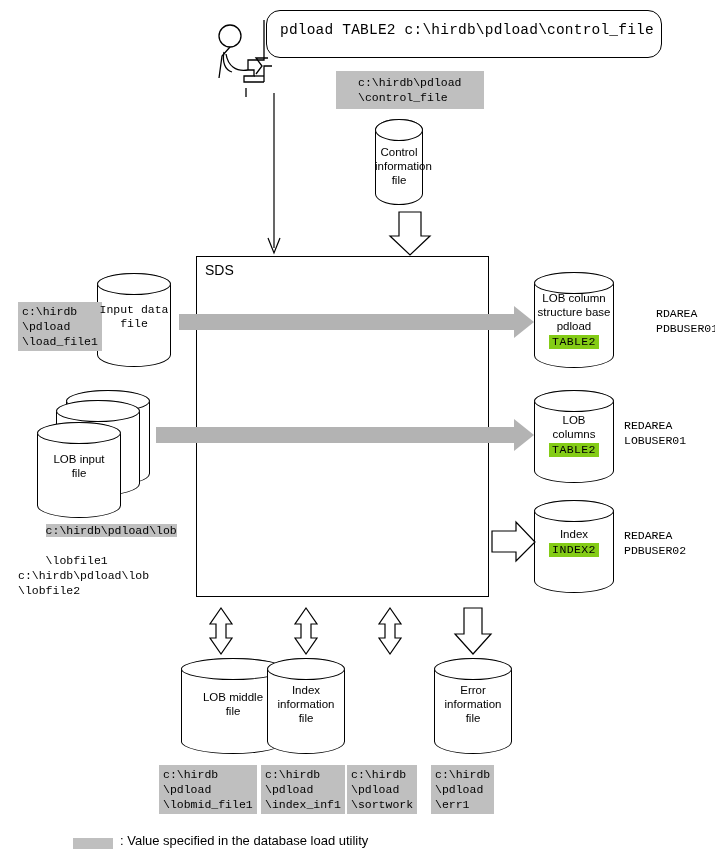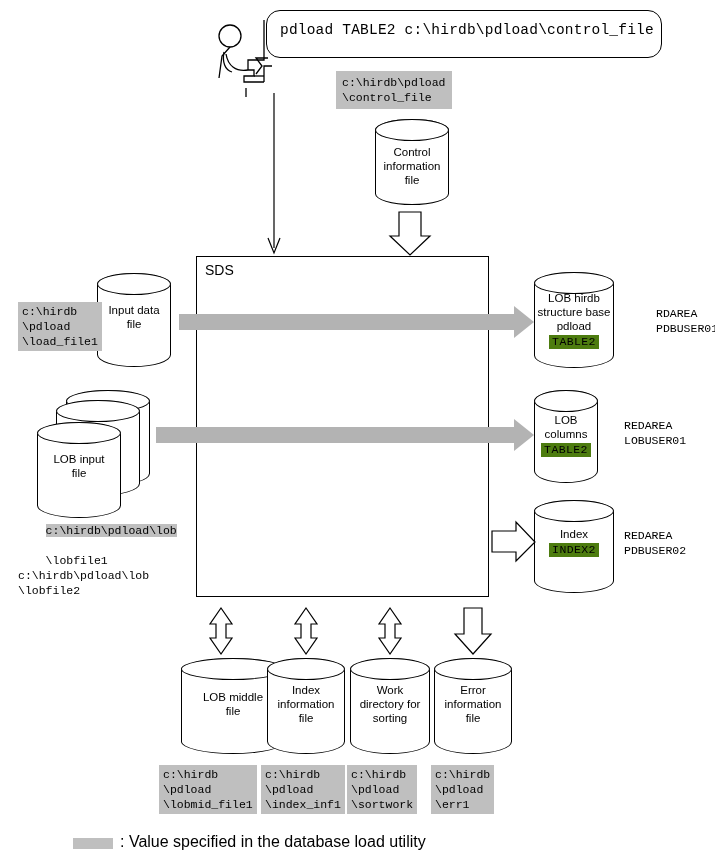--- a/index.html
+++ b/index.html
@@ -47,21 +47,21 @@
     border:1.3px solid #000;border-radius:50%;
     background:#fff;box-sizing:border-box;
   }
   .cyl .label{
     position:absolute;left:0;right:0;
     text-align:center;font-size:11.5px;line-height:14px;
     font-family:"Liberation Sans", sans-serif;
     z-index:3;
   }
   .cyl .tag{
-    display:inline-block;background:#4d7c0f;
+    display:inline-block;background:#84cc16;
     font-family:"Liberation Mono", monospace;font-size:11.5px;
     padding:0 3px;margin-top:2px;letter-spacing:.4px;
   }
 
   
   .sds{
     left:180px;top:256px;width:293px;height:341px;
     border:1.5px solid #000;background:#fff;box-sizing:border-box;
   }
   .sds-label{left:189px;top:262px;font-size:14px;}
@@ -78,21 +78,21 @@
          pointer-events:none;}
 
   
   .arealbl{
     font-family:"Liberation Mono", monospace;
     font-size:11.5px;line-height:15px;white-space:pre;
   }
 
   
   .legend-sw{left:57px;top:838px;width:40px;height:11px;background:#bfbfbf;}
-  .legend-tx{left:104px;top:833px;font-size:16px;}
+  .legend-tx{left:104px;top:833px;font-size:13px;}
 </style>
 </head>
 <body>
 
 <div class="stage">
 
   <svg class="ov" viewBox="0 0 715 859" xmlns="http://www.w3.org/2000/svg">
     <g fill="none" stroke="#000" stroke-width="1.3">
 
       <circle cx="214" cy="36" r="11"></circle>
@@ -108,40 +108,40 @@
 
       <path d="M252,58 L240,58 L246,66 L240,74"></path>
 
       <path d="M230,88 L230,97" stroke-width="1.3"></path>
     </g>
   </svg>
 
   <div class="abs callout"></div>
   <div class="abs callout-text mono">pdload TABLE2 c:\hirdb\pdload\control_file</div>
 
-  <div class="abs gray path" style="left:320px;top:71px;padding:4px 6px;">c:\hirdb\pdload
+  <div class="abs gray path" style="left:320px;top:71px;padding:4px 22px;">c:\hirdb\pdload
 \control_file</div>
 
-  <div class="cyl" style="left:359px;top:119px;width:74px;height:86px;">
+  <div class="cyl" style="left:359px;top:119px;width:48px;height:86px;">
     <div class="body"></div>
     <div class="top"></div>
     <div class="label" style="top:26px;">
       <div>Control</div>
       <div>information</div>
       <div>file</div>
     </div>
   </div>
 
   <div class="abs sds"></div>
   <div class="abs sds-label sans">SDS</div>
 
   <div class="cyl" style="left:81px;top:273px;width:74px;height:94px;">
     <div class="body"></div>
     <div class="top"></div>
-    <div class="label" style="top:30px;">
+    <div class="label" style="top:30px;font-family:Liberation Mono, monospace;">
       <div>Input data</div>
       <div>file</div>
     </div>
   </div>
   <div class="abs gray path" style="left:2px;top:302px;padding:2px 4px;">c:\hirdb
 \pdload
 \load_file1</div>
 
   <div class="cyl" style="left:50px;top:390px;width:84px;height:96px;">
     <div class="body"></div>
@@ -163,29 +163,29 @@
     <span class="gray">c:\hirdb\pdload\lob</span><br>
     <span style="white-space:pre;">\lobfile1
 c:\hirdb\pdload\lob
 \lobfile2</span>
   </div>
 
   <div class="cyl" style="left:518px;top:272px;width:80px;height:96px;">
     <div class="body"></div>
     <div class="top"></div>
     <div class="label" style="top:19px;">
-      <div>LOB hirdb</div>
+      <div>LOB column</div>
       <div>structure base</div>
       <div>pdload</div>
       <span class="tag">TABLE2</span>
     </div>
   </div>
   <div class="abs arealbl" style="left:608px;top:306px;margin-left:32px;"><span>RDAREA</span><br><span>PDBUSER01</span></div>
 
-  <div class="cyl" style="left:518px;top:390px;width:64px;height:93px;">
+  <div class="cyl" style="left:518px;top:390px;width:80px;height:93px;">
     <div class="body"></div>
     <div class="top"></div>
     <div class="label" style="top:23px;">
       <div>LOB</div>
       <div>columns</div>
       <span class="tag">TABLE2</span>
     </div>
   </div>
   <div class="abs arealbl" style="left:608px;top:418px;"><span>REDAREA</span><br><span>LOBUSER01</span></div>
 
@@ -217,29 +217,20 @@
     <div class="label" style="top:25px;">
       <div>Index</div>
       <div>information</div>
       <div>file</div>
     </div>
   </div>
   <div class="abs gray path" style="left:245px;top:765px;padding:2px 4px;">c:\hirdb
 \pdload
 \index_inf1</div>
 
-  <div class="cyl" style="left:334px;top:658px;width:80px;height:96px;">
-    <div class="body"></div>
-    <div class="top"></div>
-    <div class="label" style="top:25px;">
-      <div>Work</div>
-      <div>directory for</div>
-      <div>sorting</div>
-    </div>
-  </div>
   <div class="abs gray path" style="left:331px;top:765px;padding:2px 4px;">c:\hirdb
 \pdload
 \sortwork</div>
 
   <div class="cyl" style="left:418px;top:658px;width:78px;height:96px;">
     <div class="body"></div>
     <div class="top"></div>
     <div class="label" style="top:25px;text-align:center;">
       <div>Error</div>
       <div>information</div>

